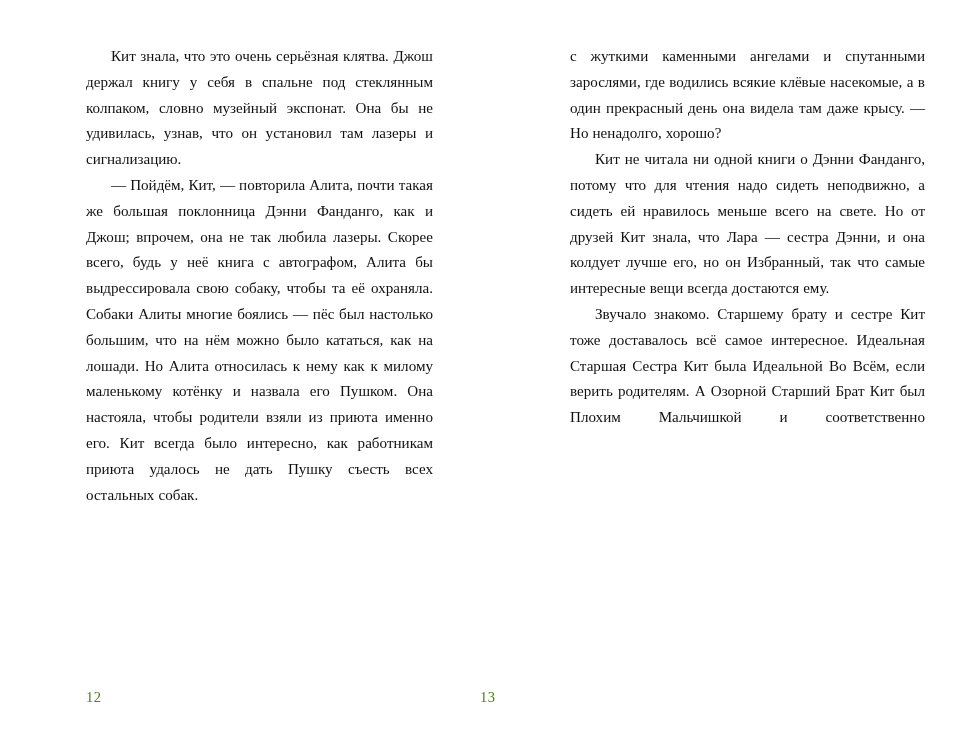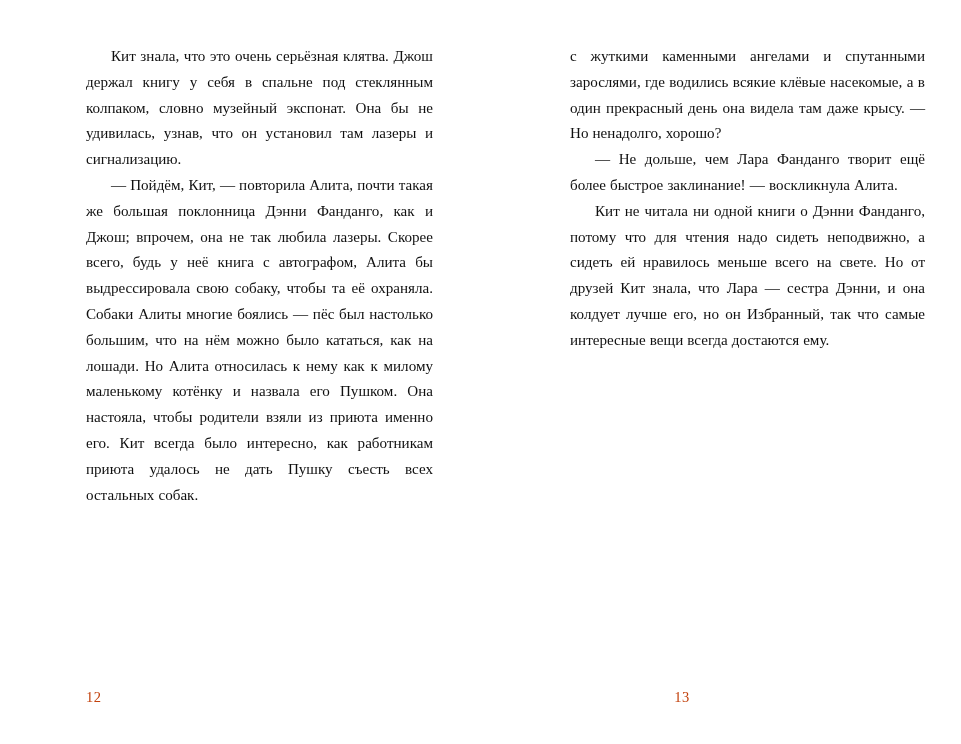--- a/index.html
+++ b/index.html
@@ -53,41 +53,41 @@
   p { text-align-last: left; }
   p.full { text-align-last: justify; font-family: Liberation Serif, serif; }
 
   em { font-style: italic; }
 
   .folio {
     position: absolute;
     top: 688px;
     font-size: 14.5px;
     line-height: 18px;
-    color: #c2410c;
+    color: #4d7c0f;
     letter-spacing: 0.04em;
   }
   .folio-left  { left: 86px;  text-align: left; }
-  .folio-right { left: 0; width: 404px; text-align: center; }
+  .folio-right { left: 0; width: 404px; text-align: left; }
 </style>
 </head>
 <body>
 
 <div class="spread">
 
   <div class="page page-left">
     <div class="textblock">
       <p class="full">Кит знала, что это очень серьёзная клятва. Джош держал книгу у себя в спальне под стеклянным колпаком, словно музейный экспонат. Она бы не удивилась, узнав, что он установил там лазеры и сигнализацию.</p>
       <p>— Пойдём, Кит, — повторила Алита, почти такая же большая поклонница Дэнни Фанданго, как и Джош; впрочем, она не так любила лазеры. Скорее всего, будь у неё книга с автографом, Алита бы выдрессировала свою собаку, чтобы та её охраняла. Собаки Алиты многие боялись — пёс был настолько большим, что на нём можно было кататься, как на лошади. Но Алита относилась к нему как к милому маленькому котёнку и назвала его Пушком. Она настояла, чтобы родители взяли из приюта именно его. Кит всегда было интересно, как работникам приюта удалось не дать Пушку съесть всех остальных собак.</p>
     </div>
     <div class="folio folio-left">12</div>
   </div>
 
   <div class="page page-right">
     <div class="textblock">
       <p class="cont">с жуткими каменными ангелами и спутанными зарослями, где водились всякие клёвые насекомые, а в один прекрасный день она видела там даже крысу. — Но ненадолго, хорошо?</p>
-      <p>— Не дольше, чем Лара Фанданго творит ещё более быстрое заклинание! — воскликнула Алита.</p>
       <p>Кит не читала ни одной книги о Дэнни Фанданго, потому что для чтения надо сидеть неподвижно, а сидеть ей нравилось меньше всего на свете. Но от друзей Кит знала, что Лара — сестра Дэнни, и она колдует лучше его, но он Избранный, так что самые интересные вещи всегда достаются ему.</p>
+      <p class="full">Звучало знакомо. Старшему брату и сестре Кит тоже доставалось всё самое интересное. Идеальная Старшая Сестра Кит была Идеальной Во Всём, если верить родителям. А Озорной Старший Брат Кит был Плохим Мальчишкой и соответственно</p>
     </div>
     <div class="folio folio-right">13</div>
   </div>
 
 </div>
 
 </body></html>

